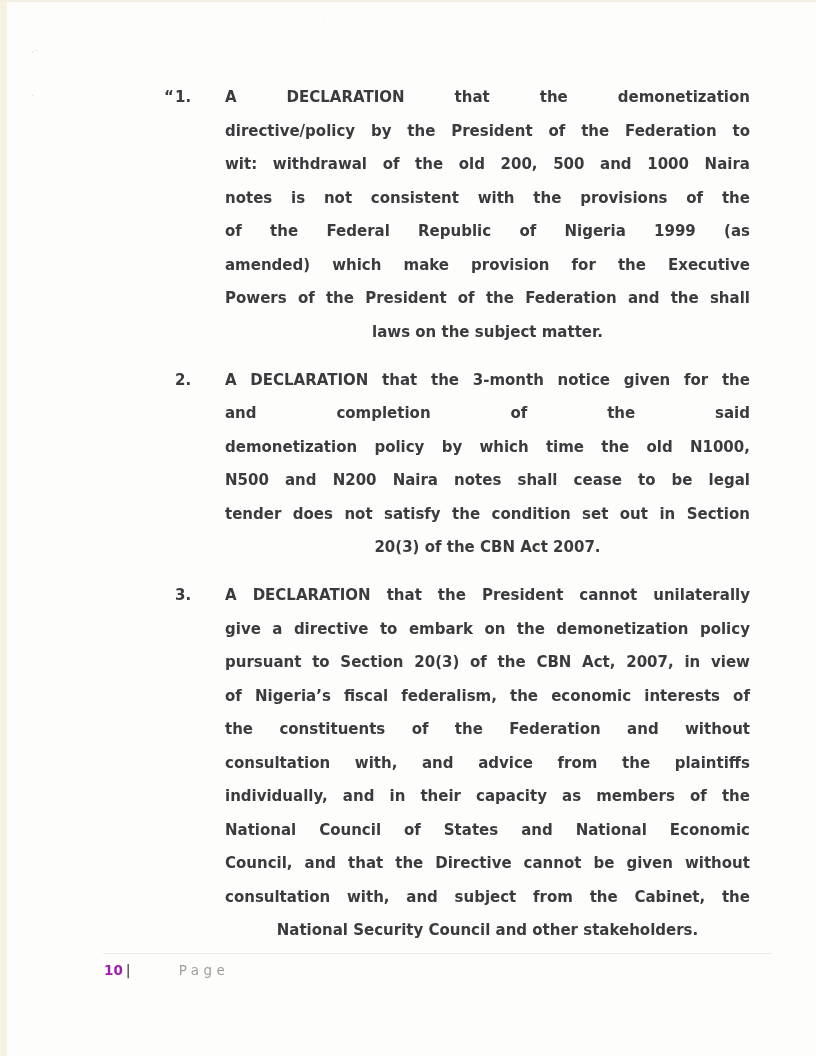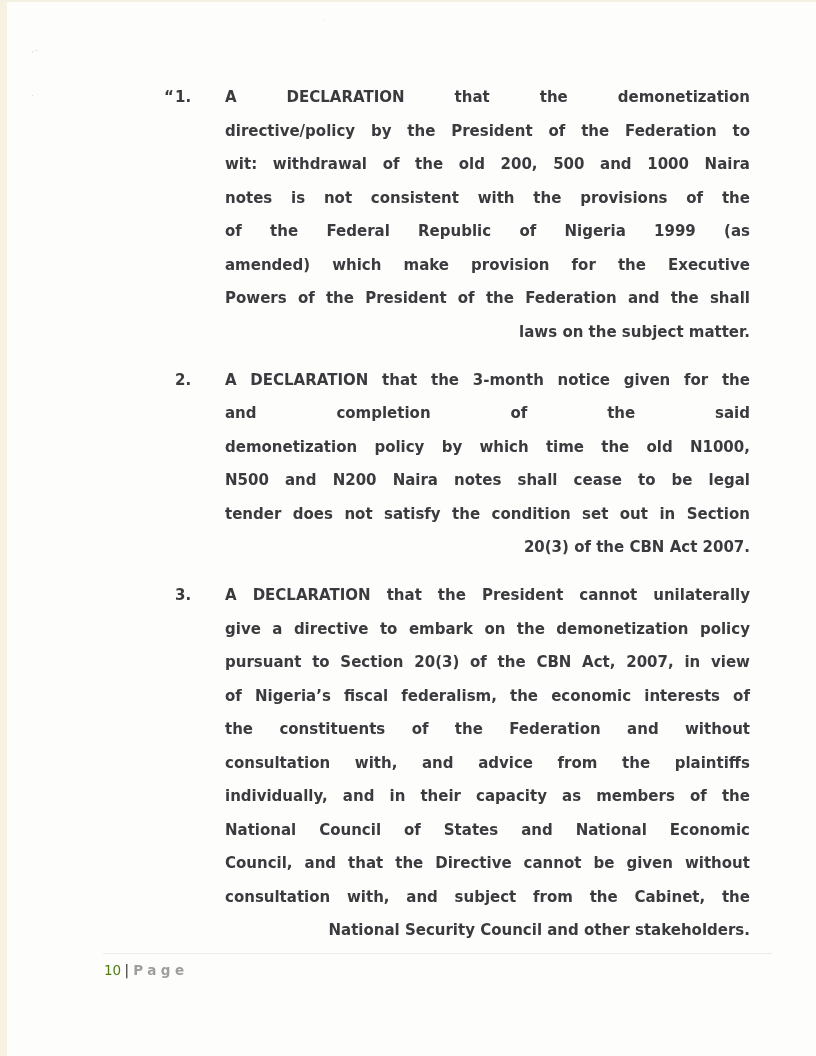--- a/index.html
+++ b/index.html
@@ -71,52 +71,53 @@
   }
   .line {
     height: 33.5px;
     line-height: 33.5px;
     display: flex;
     justify-content: space-between;
     white-space: nowrap;
   }
   .line.last {
     display: block;
-    text-align: right;
+    text-align: center;
   }
 
   
   .footer-rule {
     position: absolute;
     left: 103px;
     top: 953px;
     width: 669px;
     height: 1px;
     background: #ececea;
   }
   .footer {
     position: absolute;
     left: 104px;
     top: 962px;
     font-size: 13.5px;
     color: var(--text-color, #3b3b3f);
   }
   .footer .pagenum {
-    font-weight: normal;
-    color: #4d7c0f;
+    font-weight: bold;
+    color: #a21caf;
   }
   .footer .sep {
     color: #5a5a5d;
     font-weight: bold;
     margin: 0 4px 0 3px;
   }
   .footer .plabel {
     color: var(--footer-label-color, #9e9e9c);
-    font-weight: bold;
+    font-weight: normal;
     letter-spacing: 4.5px;
+    margin-left: 44px;
   }
 </style>
 </head>
 <body>
 
 <div class="page">
   <div class="edge-strip"></div>
   <div class="top-strip"></div>
   <div class="artifact a1">·⁻</div>
   <div class="artifact a2">·</div>

